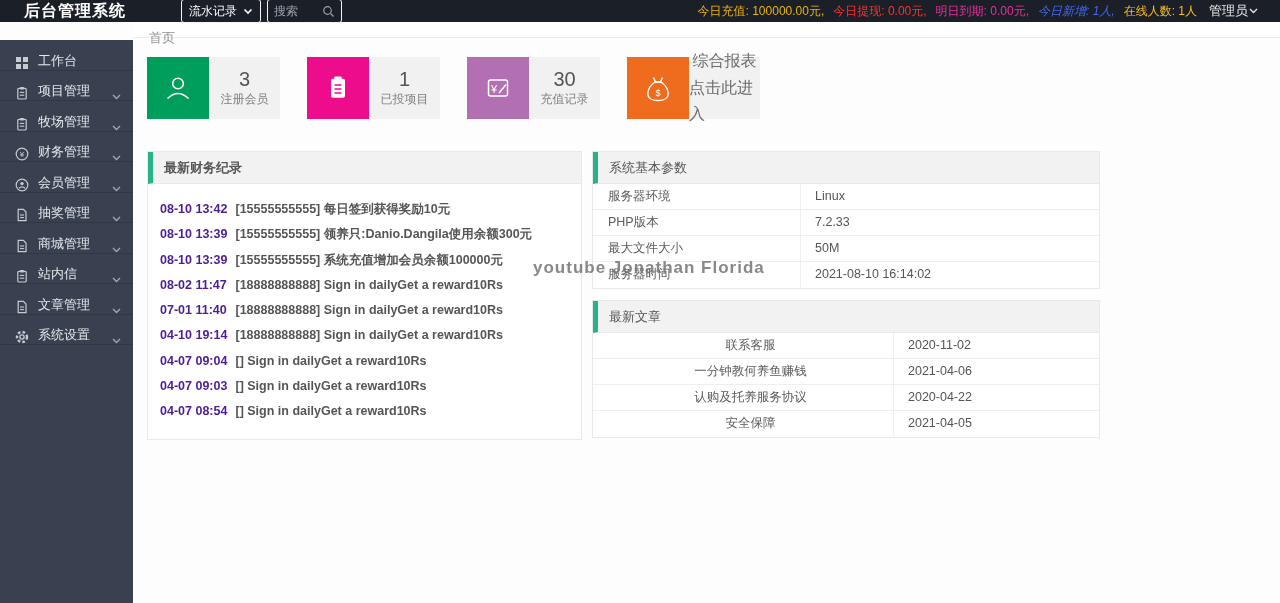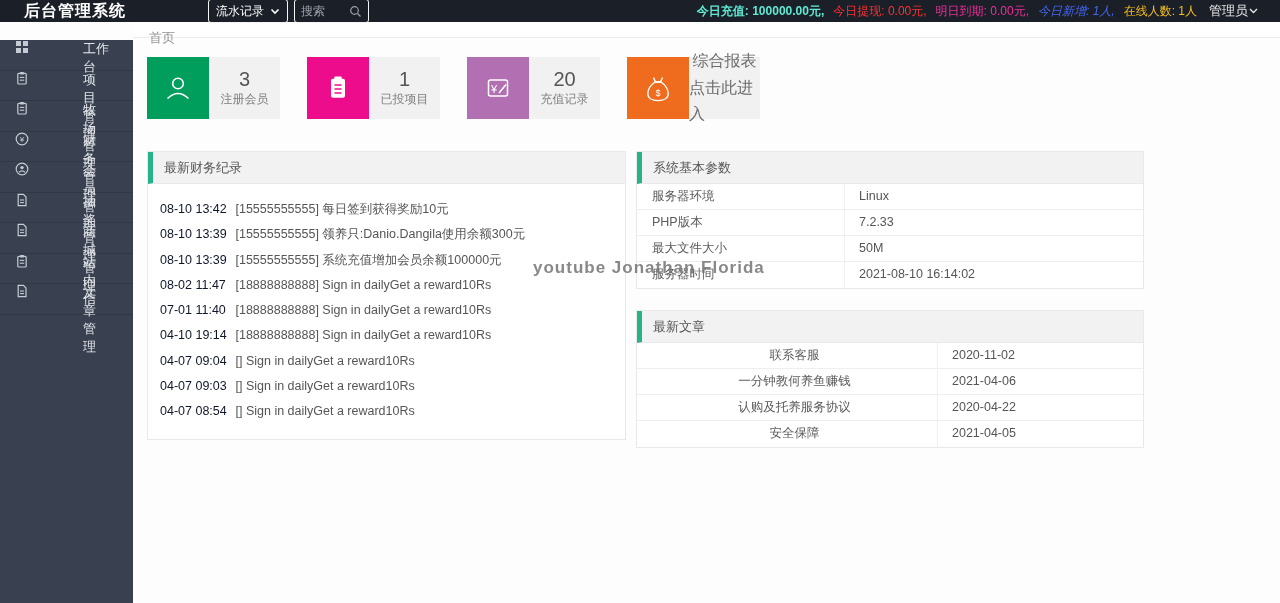--- a/index.html
+++ b/index.html
@@ -4,31 +4,31 @@
 <style>
   * { margin:0; padding:0; box-sizing:border-box; }
   html,body { width:1280px; height:603px; overflow:hidden; }
   body { font-family:"Liberation Sans","DejaVu Sans",sans-serif; font-size:13px; background:#fdfdfd; }
 
   
   .header { height:22px; background:#1b1f28; display:flex; align-items:center; position:relative; z-index:5; }
   .logo { width:133px; padding-left:24px; color:#fff; font-size:16px; font-weight:bold; letter-spacing:1px; white-space:nowrap; }
   .hdr-controls { display:flex; align-items:center; gap:6px; margin-left:48px; }
   .hdr-select { width:80px; height:24px; border:1px solid #f5f5f5; border-radius:3px; color:#fff; font-size:12px;
-    display:flex; align-items:center; justify-content:space-between; padding:0 7px; background:transparent; cursor:pointer;margin-left:27px; }
+    display:flex; align-items:center; justify-content:space-between; padding:0 7px; background:transparent; cursor:pointer; }
   .hdr-search { width:75px; height:24px; border:1px solid #f5f5f5; border-radius:3px; display:flex; align-items:center; padding:0 6px; }
   .hdr-search input { flex:1; width:40px; background:transparent; border:none; outline:none; color:#bbb; font-size:12px; }
   .hdr-search input::placeholder { color:#9aa0a8; }
   .hdr-stats { margin-left:auto; display:flex; align-items:center; gap:9px; padding-right:12px; font-size:12px; white-space:nowrap; }
   .hdr-admin { color:#e8e8e8; display:flex; align-items:center; gap:1px; cursor:pointer; padding-right:22px; }
 
   
   .sidebar { position:absolute; left:0; top:40px; bottom:0; width:133px; background:#394150; }
-  .side-item { height:30.5px; display:flex; align-items:flex-start; padding:0 12px 0 15px; border-bottom:1px solid #313845;
-    color:#e3e5ea; font-size:13px; cursor:pointer;gap:45px; }
+  .side-item { height:30.5px; display:flex; align-items:flex-end; padding:0 12px 0 15px; border-bottom:1px solid #313845;
+    color:#e3e5ea; font-size:13px; cursor:pointer; }
   .side-item .s-icon { width:14px; height:14px; margin-right:9px; flex:none; display:flex; }
   .side-item .s-label { flex:1; }
   .side-item .s-chev { flex:none; opacity:.75; display:flex; }
 
   
   .main { margin-left:133px; height:563px; position:relative; background:#fdfdfd; }
   .breadcrumb { height:16px; line-height:31px; background:#fff; border-bottom:1px solid #ececec; padding-left:16px; color:#949494; font-size:13px; }
   .content { padding:19px 14px; position:relative; }
 
   
@@ -36,29 +36,29 @@
   .card { width:133px; height:62px; display:flex; cursor:pointer; }
   .card-icon { width:62px; height:62px; flex:none; display:flex; align-items:center; justify-content:center; }
   .card-body { flex:1; background:#f1f1f1; display:flex; flex-direction:column; align-items:center; justify-content:center; }
   .card-value { font-size:20px; color:#555; line-height:1.15; }
   .card-label { font-size:12px; color:#808080; }
   .card-line { font-size:16px; color:#6b6b6b; line-height:1.65; }
 
   
   .panel-row { display:flex; gap:10px; align-items:flex-start; }
   .panel { background:#fff; border:1px solid #e9e9e9; }
-  .panel-left { width:479px; }
-  .right-col { width:508px; display:flex; flex-direction:column; gap:21px; }
+  .panel-left { width:435px;font-weight:bold; }
+  .right-col { width:508px; display:flex; flex-direction:column; gap:11px; }
   .panel-header { height:32px; line-height:31px; background:#f2f2f2; border-left:5px solid #26b38a; padding-left:11px;
     color:#555; font-size:13px; border-bottom:1px solid #e9e9e9; }
 
   
   .records { padding:13px 12px 14px 12px; }
   .record { height:25.3px; line-height:25.3px; font-size:12.5px; white-space:nowrap; overflow:hidden; }
-  .rec-time { display:inline-block; width:72px; color:#0f172a; }
+  .rec-time { display:inline-block; width:72px; color:#4c1d95; }
   .rec-text { color:#555; }
 
   
   .trow { display:flex; height:26px; line-height:25px; font-size:12.5px; border-bottom:1px solid #efefef; }
   .trow:last-child { border-bottom:none; }
   .tcell-label { width:208px; padding-left:15px; color:#5c5c5c; border-right:1px solid #efefef; }
   .tcell-value { flex:1; padding-left:14px; color:#555; }
   .arow .tcell-label { width:301px;text-align:center; }
   .arow .tcell-label.link { cursor:pointer; }
 
@@ -89,21 +89,21 @@
         <svg width="13" height="13" viewBox="0 0 13 13">
             <circle cx="5.5" cy="5.5" r="3.8" fill="none" stroke="#9aa0a8" stroke-width="1.2"></circle>
             <line x1="8.5" y1="8.5" x2="11.5" y2="11.5" stroke="#9aa0a8" stroke-width="1.2"></line>
           </svg>
       </span>
     </div>
   </div>
 
   <div class="hdr-stats">
 
-  <span style="color: #5eead4; font-weight: bold;">今日充值:  100000.00元,</span>
+  <span style="color: #eab308;">今日充值:  100000.00元,</span>
       <span style="color: rgb(255, 48, 48);">今日提现:  0.00元,</span>
       <span style="color: rgb(237, 47, 155);">明日到期:  0.00元,</span>
       <span style="color: rgb(68, 104, 240); font-style: italic;">今日新增:  1人,</span>
       <span style="color: rgb(247, 191, 30);">在线人数:  1人</span>
     </div>
 
   <div class="hdr-admin">
     <span>管理员</span>
     <span>
       <svg width="9" height="6" viewBox="0 0 9 6">
@@ -250,20 +250,34 @@
         </svg>
     </span>
     <span class="s-label">文章管理</span>
     <span class="s-chev">
         <svg width="9" height="6" viewBox="0 0 9 6">
           <polyline points="1,1 4.5,4.5 8,1" fill="none" stroke="#c6cad2" stroke-width="1.3"></polyline>
         </svg>
       </span>
   </div>
 
+  <div class="side-item">
+    <span class="s-icon">
+      <svg width="14" height="14" viewBox="0 0 14 14">
+          <circle cx="7" cy="7" r="5" fill="none" stroke="#c6cad2" stroke-width="2.4" stroke-dasharray="2.6 2.1"></circle>
+          <circle cx="7" cy="7" r="2.1" fill="none" stroke="#c6cad2" stroke-width="1.3"></circle>
+        </svg>
+    </span>
+    <span class="s-label">系统设置</span>
+    <span class="s-chev">
+        <svg width="9" height="6" viewBox="0 0 9 6">
+          <polyline points="1,1 4.5,4.5 8,1" fill="none" stroke="#c6cad2" stroke-width="1.3"></polyline>
+        </svg>
+      </span>
+  </div>
 </div>
 
 <div class="main">
   <div class="breadcrumb">
     <span>首页</span>
   </div>
 
   <div class="content">
 
     <div class="cards">
@@ -299,21 +313,21 @@
 
       <div class="card">
         <div class="card-icon" style="background: rgb(178, 111, 178);">
           <svg width="32" height="32" viewBox="0 0 32 32">
               <rect x="6.5" y="8" width="19" height="16" rx="2" fill="none" stroke="#fff" stroke-width="1.5"></rect>
               <text x="12" y="20.5" font-size="11" text-anchor="middle" fill="#fff">¥</text>
               <line x1="17" y1="21" x2="24" y2="12.5" stroke="#fff" stroke-width="1.5"></line>
             </svg>
         </div>
         <div class="card-body">
-          <div class="card-value">20</div>
+          <div class="card-value">30</div>
           <div class="card-label">充值记录</div>
         </div>
       </div>
 
       <div class="card">
         <div class="card-icon" style="background: rgb(239, 108, 31);">
           <svg width="32" height="32" viewBox="0 0 32 32">
               <path d="M11.5 5.5 L13.5 10 H18.5 L20.5 5.5" fill="none" stroke="#fff" stroke-width="1.4"></path>
               <path d="M13 10 C8 13.5 5.8 18 5.8 21.7 C5.8 26 10 28.6 16 28.6 C22 28.6 26.2 26 26.2 21.7 C26.2 18 24 13.5 19 10 Z" fill="none" stroke="#fff" stroke-width="1.4"></path>
               <text x="16" y="24" font-size="9" text-anchor="middle" fill="#fff">$</text>

